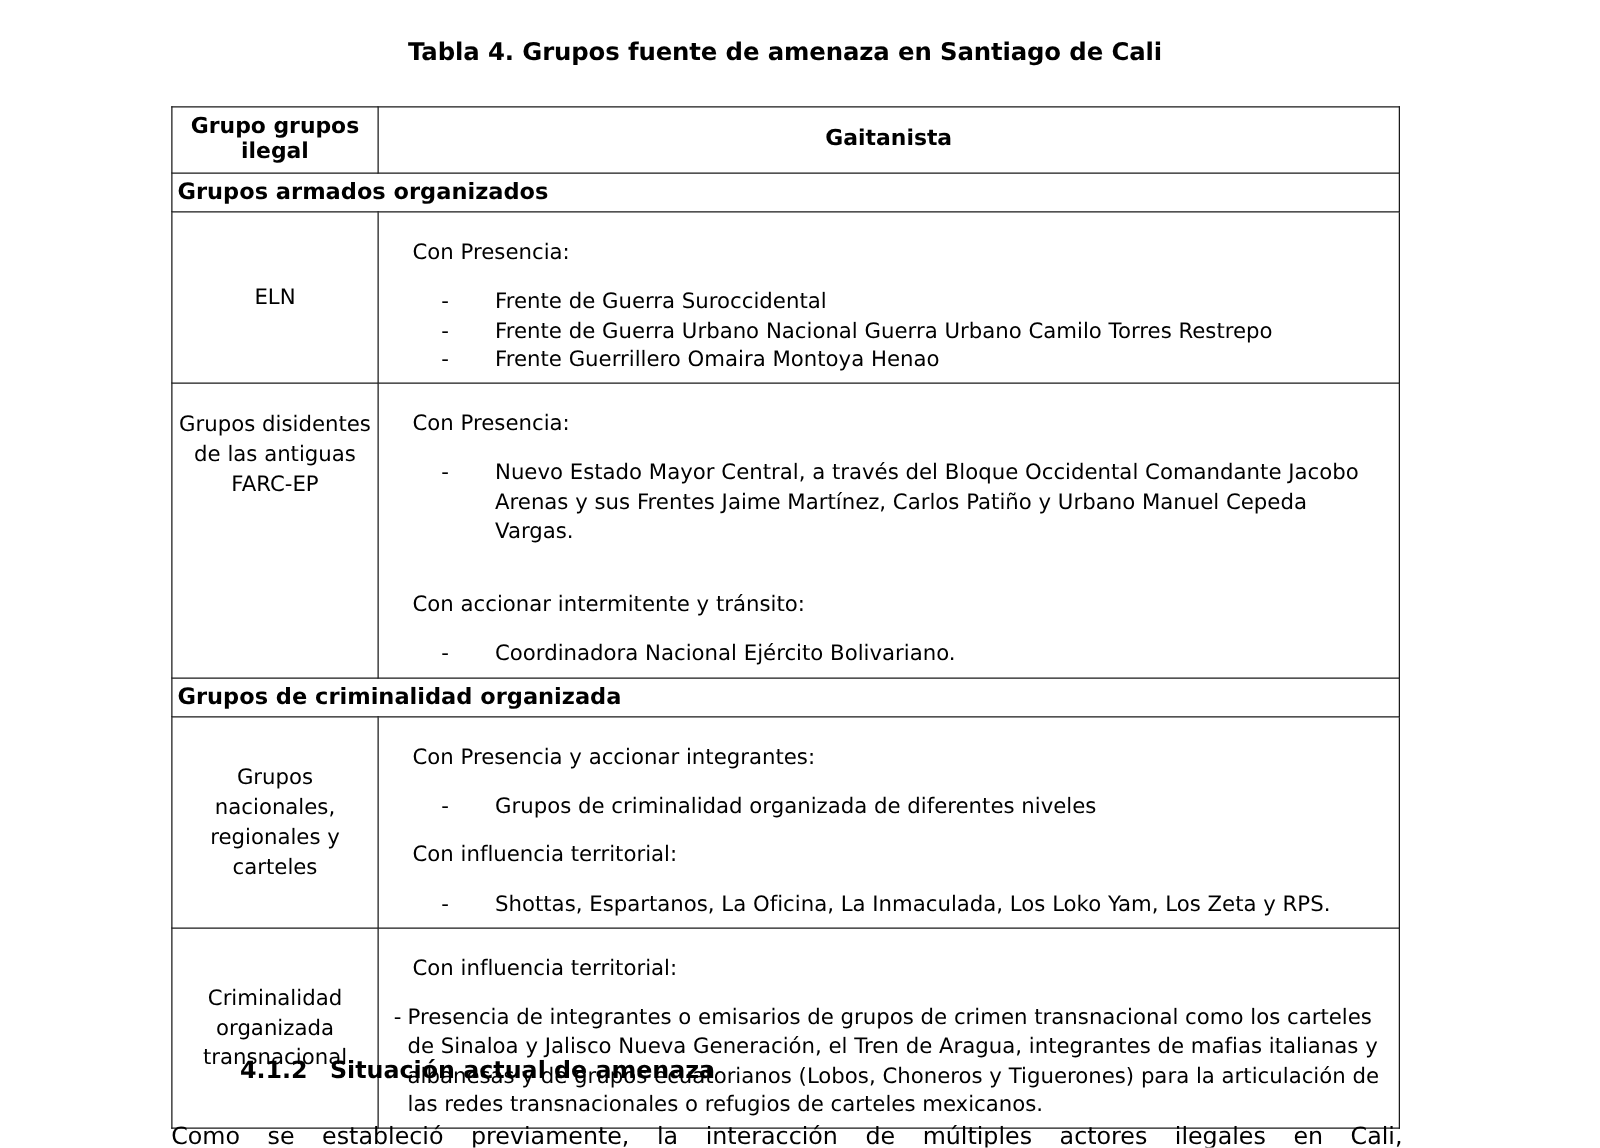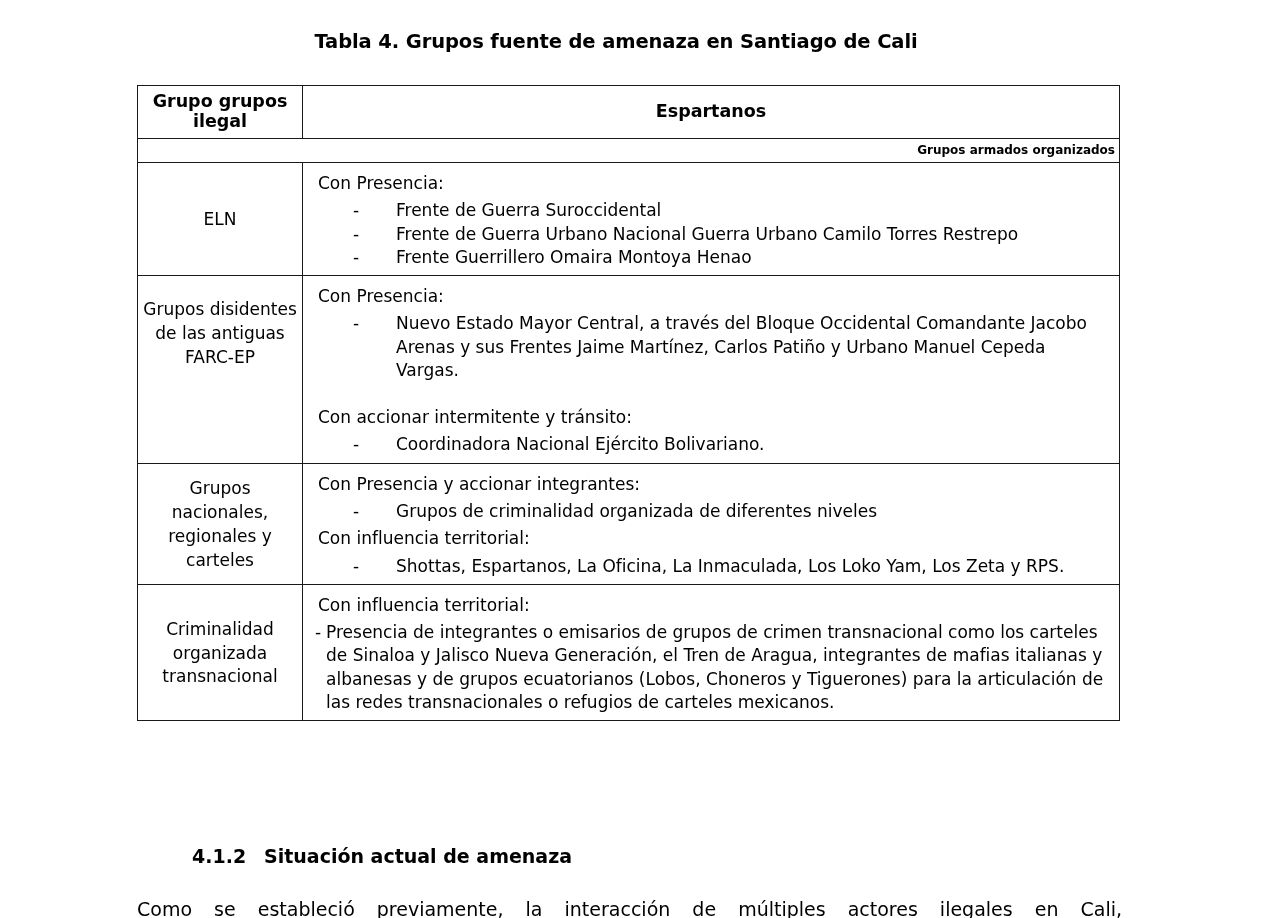--- a/index.html
+++ b/index.html
@@ -20,21 +20,21 @@
     position: absolute;
     left: 0;
     top: 0;
     width: 1280px;
     height: 918px;
   }
 
   
   .table-title {
     position: absolute;
-    left: 125px;
+    left: 137px;
     top: 30px;
     width: 982px;
     text-align: center;
     font-size: 19.5px;
     font-weight: bold;
     letter-spacing: -0.1px;
   }
 
   
   table.main-table {
@@ -60,44 +60,44 @@
     font-size: 17.5px;
     line-height: 1.17;
     padding: 5px 4px 6px 4px !important;
   }
   .hdr-cell.estructura {
     vertical-align: middle;
   }
 
   
   .band-cell {
-    text-align: right;
-    font-weight: bold;
-    font-size: 12px;
+    text-align: left;
+    font-weight: bold;
+    font-size: 18px;
     padding: 4px 4px 5px 4px !important;
   }
 
   
   .grp-cell {
     text-align: center;
     font-size: 17px;
     line-height: 1.4;
     padding: 8px 5px 6px 5px !important;
     margin-left: 32px;
   }
   .grp-cell.mid { vertical-align: middle; }
 
   
   .struct-cell {
     font-size: 17px;
     line-height: 1.37;
     padding: 5px 8px 6px 11px !important;
   }
   .struct-cell p.lead {
-    margin: 4px;
+    margin: 16px;
   }
   .struct-cell p.gap {
     margin: 0;
     height: 20px;
   }
   .struct-cell ul.dashlist {
     margin: 0;
     padding: 0;
     list-style: none;
   }
@@ -166,21 +166,21 @@
 
   <table class="main-table">
     <colgroup>
       <col class="col-left">
       <col class="col-right">
     </colgroup>
     <tbody>
 
       <tr>
         <td class="hdr-cell">Grupo grupos ilegal</td>
-        <td class="hdr-cell estructura">Espartanos</td>
+        <td class="hdr-cell estructura">Gaitanista</td>
       </tr>
 
       <tr>
         <td class="band-cell" colspan="2">Grupos armados organizados</td>
       </tr>
 
       <tr>
         <td class="grp-cell mid">ELN</td>
         <td class="struct-cell">
           <p class="lead">Con Presencia:</p>
@@ -201,20 +201,23 @@
           </ul>
           <p class="gap"></p>
           <p class="lead">Con accionar intermitente y tránsito:</p>
           <ul class="dashlist">
             <li><span class="dash">-</span><span>Coordinadora Nacional Ejército Bolivariano.</span></li>
           </ul>
         </td>
       </tr>
 
 
+      <tr>
+        <td class="band-cell" colspan="2">Grupos de criminalidad organizada</td>
+      </tr>
 
       <tr>
         <td class="grp-cell mid">Grupos nacionales, regionales y carteles</td>
         <td class="struct-cell">
           <p class="lead">Con Presencia y accionar integrantes:</p>
           <ul class="dashlist">
             <li><span class="dash">-</span><span>Grupos de criminalidad organizada de diferentes niveles</span></li>
           </ul>
           <p class="lead">Con influencia territorial:</p>
           <ul class="dashlist">

